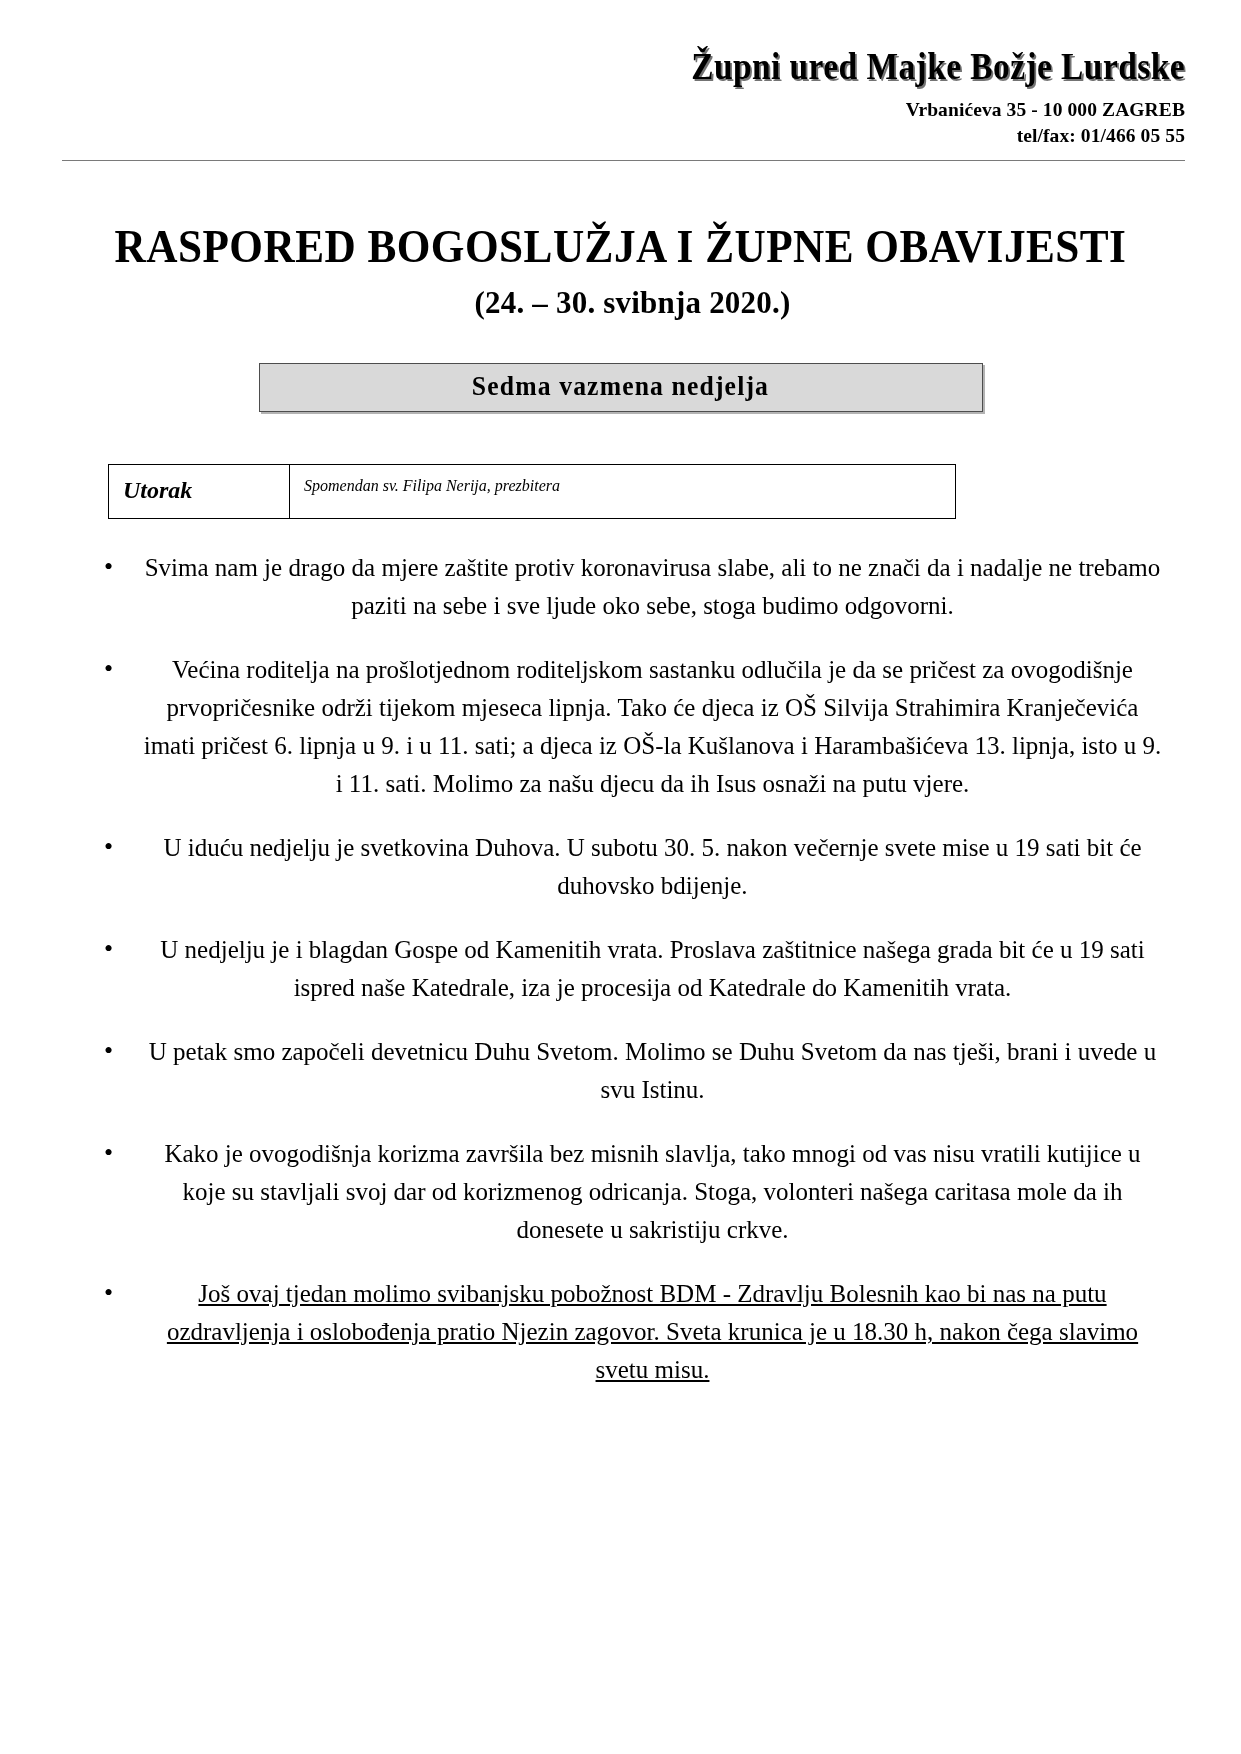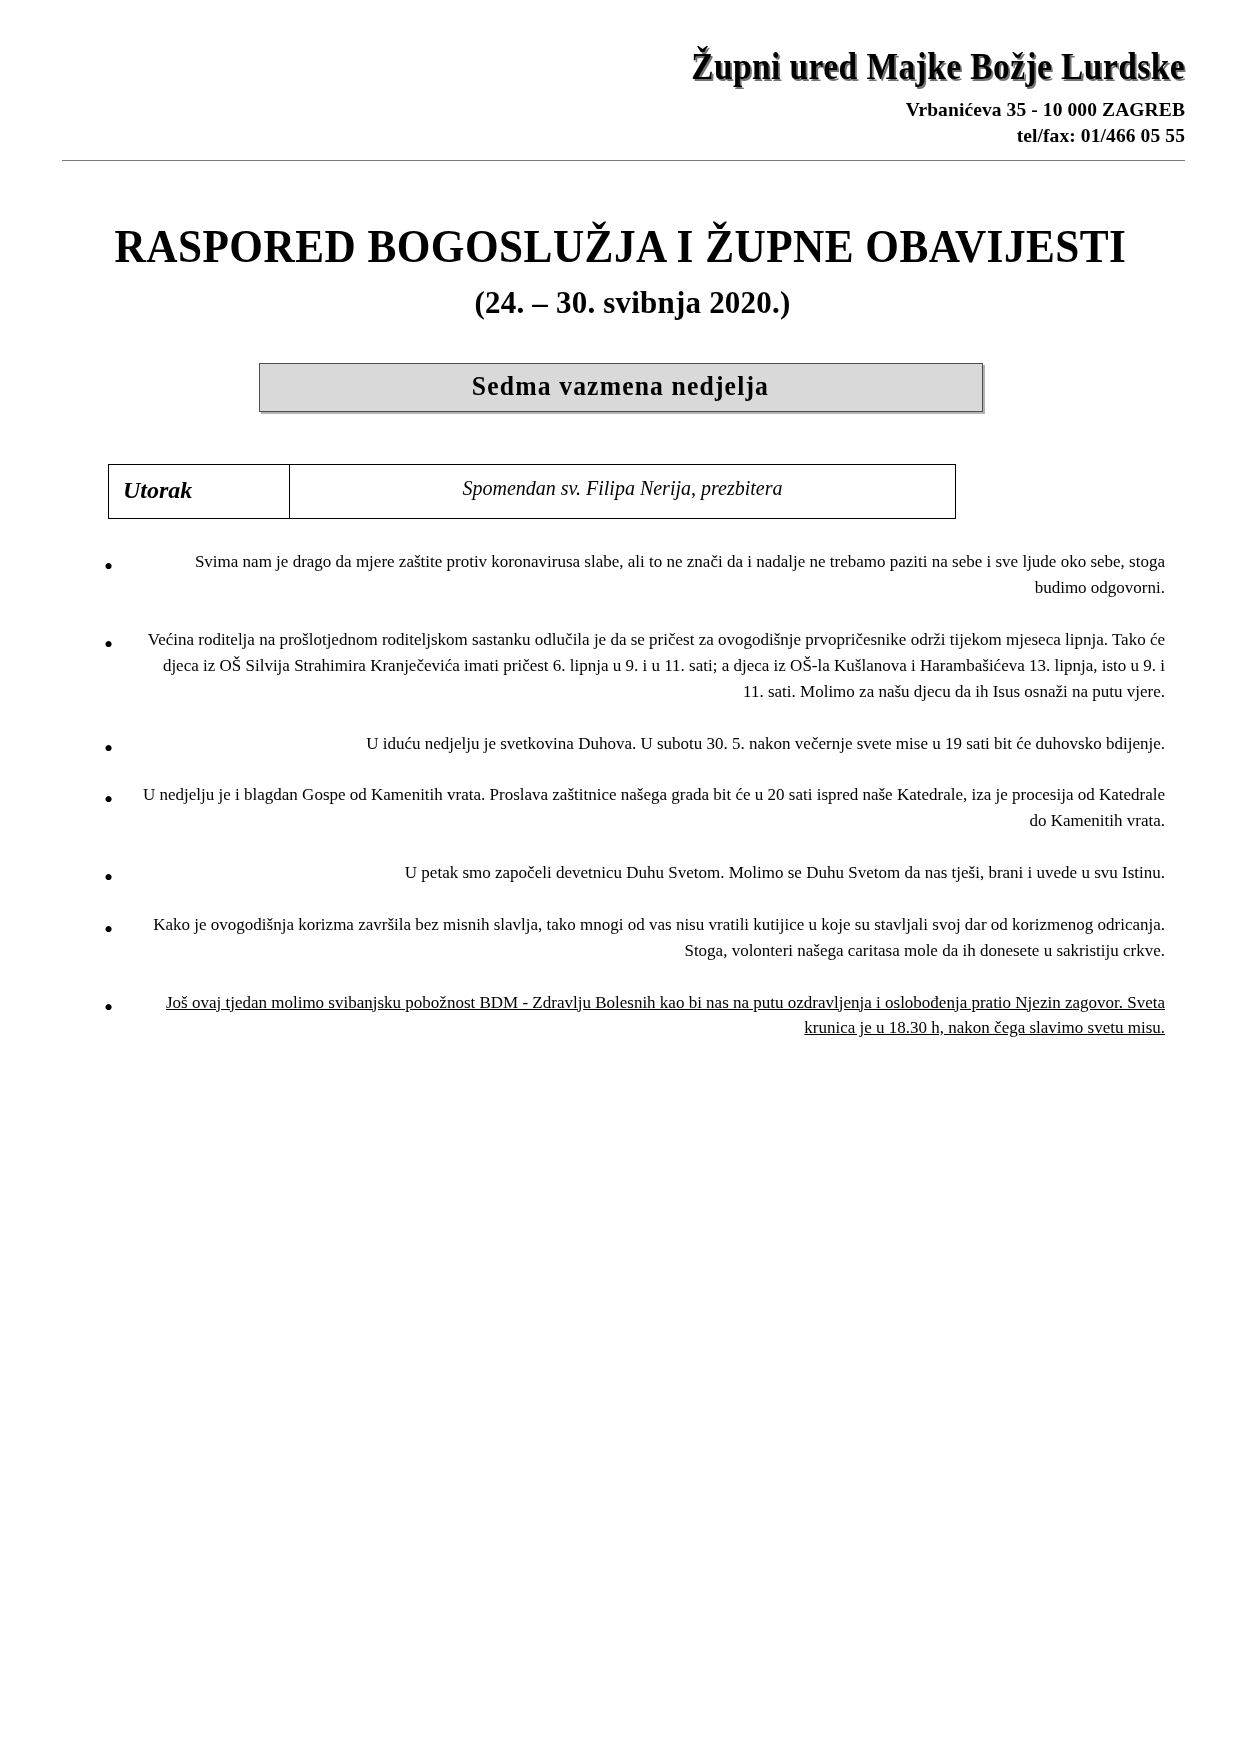--- a/index.html
+++ b/index.html
@@ -115,37 +115,36 @@
     border: 1.3px solid #000000;
     padding: 12px 14px 14px 14px;
     vertical-align: top;
   }
   .day-table td.day-name {
     width: 152px;
     font-weight: bold;
     font-size: 24px;
   }
   .day-table td.day-desc {
-    font-size: 20px;
-    text-align: center;
+    font-size: 16px;
   }
 
   
   .notices {
     margin: 30px 76px 0 96px;
     padding: 0;
     list-style: none;
   }
   .notices li {
     position: relative;
     padding-left: 44px;
     margin-bottom: 26px;
-    font-size: 17px;
+    font-size: 25px;
     line-height: 1.52;
-    text-align: right;
+    text-align: center;
   }
   .notices li::before {
     content: "•";
     position: absolute;
     left: 8px;
     top: -2px;
     font-size: 26px;
     line-height: 1.52;
   }
   .notices li:last-child {
@@ -181,19 +180,19 @@
         <td class="day-name">Utorak</td>
         <td class="day-desc">Spomendan sv. Filipa Nerija, prezbitera</td>
       </tr>
     </tbody>
   </table>
 
   <ul class="notices">
     <li>Svima nam je drago da mjere zaštite protiv koronavirusa slabe, ali to ne znači da i nadalje ne trebamo paziti na sebe i sve ljude oko sebe, stoga budimo odgovorni.</li>
     <li>Većina roditelja na prošlotjednom roditeljskom sastanku odlučila je da se pričest za ovogodišnje prvopričesnike održi tijekom mjeseca lipnja. Tako će djeca iz OŠ Silvija Strahimira Kranječevića imati pričest 6. lipnja u 9. i u 11. sati; a djeca iz OŠ-la Kušlanova i Harambašićeva 13. lipnja, isto u 9. i 11. sati. Molimo za našu djecu da ih Isus osnaži na putu vjere.</li>
     <li>U iduću nedjelju je svetkovina Duhova. U subotu 30. 5. nakon večernje svete mise u 19 sati bit će duhovsko bdijenje.</li>
-    <li>U nedjelju je i blagdan Gospe od Kamenitih vrata. Proslava zaštitnice našega grada bit će u 20 sati ispred naše Katedrale, iza je procesija od Katedrale do Kamenitih vrata.</li>
+    <li>U nedjelju je i blagdan Gospe od Kamenitih vrata. Proslava zaštitnice našega grada bit će u 19 sati ispred naše Katedrale, iza je procesija od Katedrale do Kamenitih vrata.</li>
     <li>U petak smo započeli devetnicu Duhu Svetom. Molimo se Duhu Svetom da nas tješi, brani i uvede u svu Istinu.</li>
     <li>Kako je ovogodišnja korizma završila bez misnih slavlja, tako mnogi od vas nisu vratili kutijice u koje su stavljali svoj dar od korizmenog odricanja. Stoga, volonteri našega caritasa mole da ih donesete u sakristiju crkve.</li>
     <li>Još ovaj tjedan molimo svibanjsku pobožnost BDM - Zdravlju Bolesnih kao bi nas na putu ozdravljenja i oslobođenja pratio Njezin zagovor. Sveta krunica je u 18.30 h, nakon čega slavimo svetu misu.</li>
   </ul>
 
 </div>
 
 </body></html>

